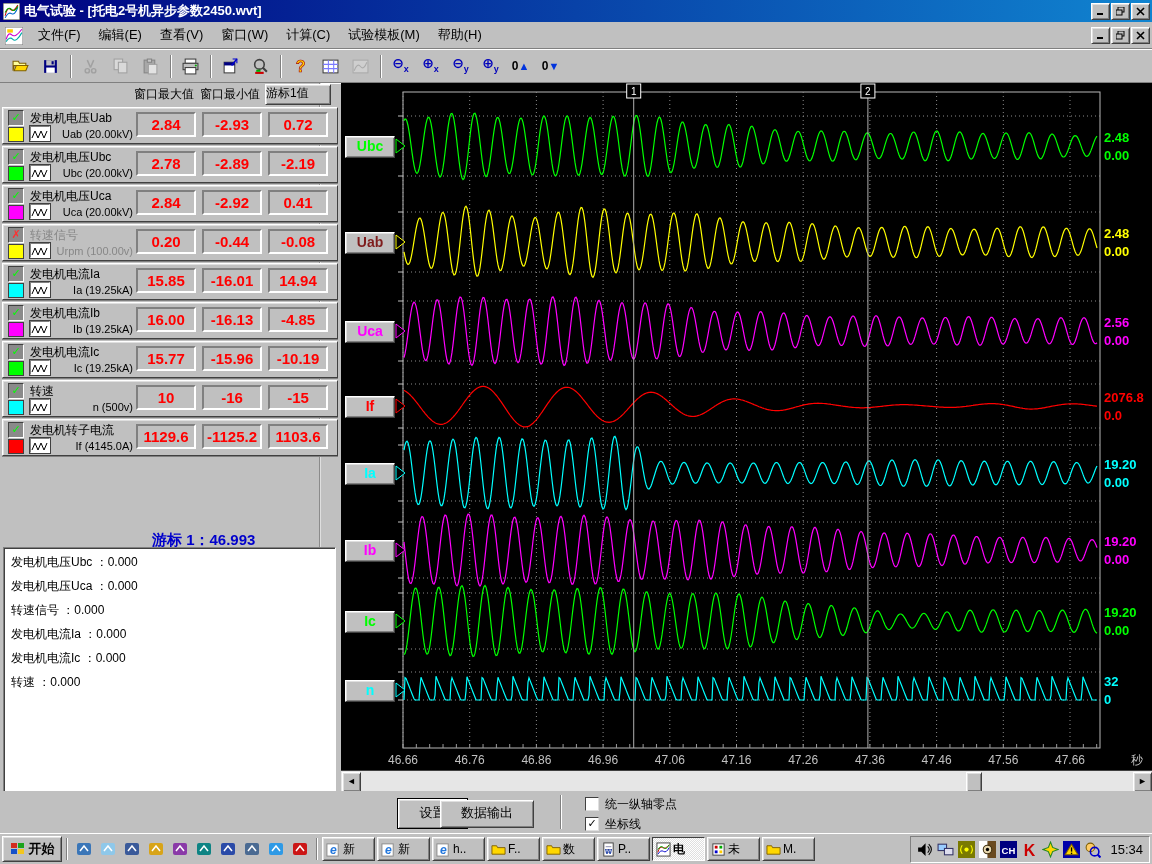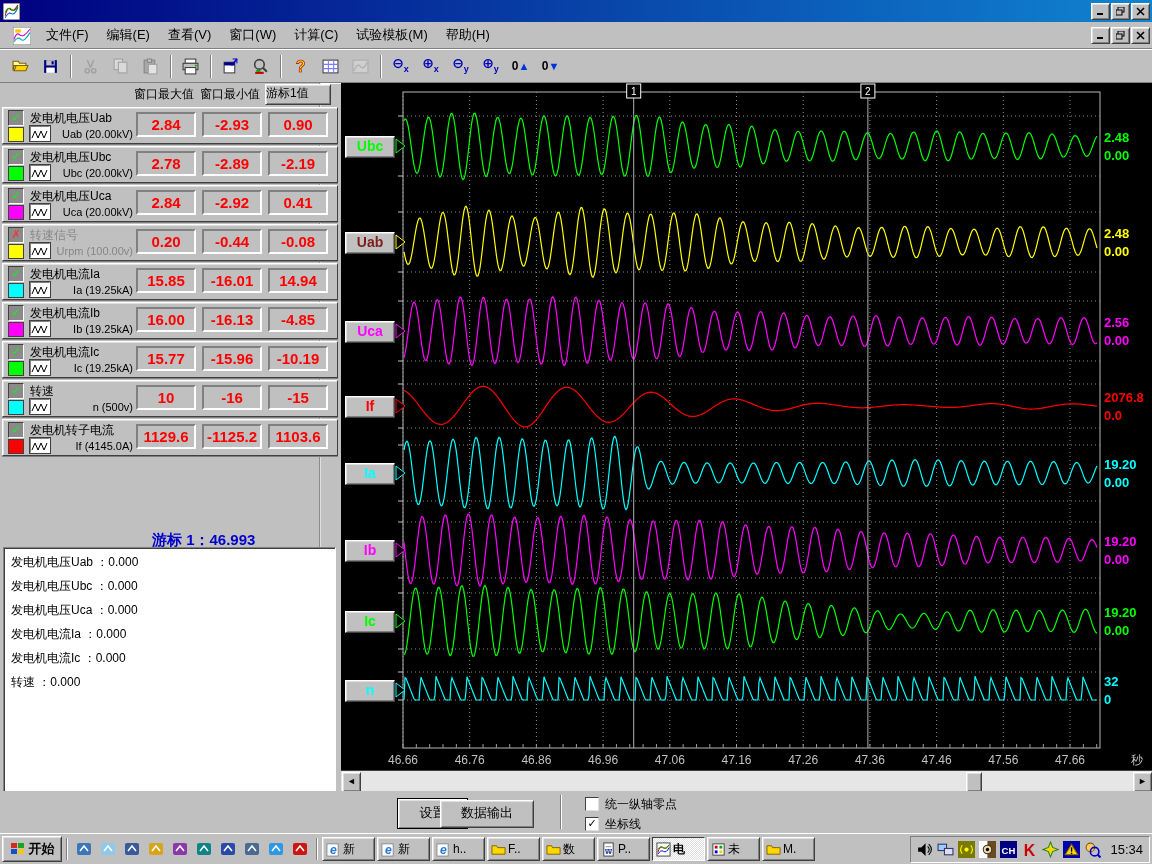--- a/index.html
+++ b/index.html
@@ -11,21 +11,21 @@
   .titlebar{position:absolute;left:0;top:0;width:1152px;height:22px;
     background:linear-gradient(90deg,#000080,#1084d0);display:flex;align-items:center;
     color:#fff;font-weight:bold;font-size:13px;padding-left:3px;box-sizing:border-box;}
   .titlebar .app-icon{width:17px;height:16px;margin-right:4px;flex:none;}
   .wc-group{margin-left:auto;display:flex;margin-right:2px;}
   .wc{width:17px;height:15px;background:#c0c0c0;border:1px solid;border-color:#fff #404040 #404040 #fff;
     box-shadow:inset 1px 1px 0 #dfdfdf,inset -1px -1px 0 #808080;margin-left:1px;
     display:flex;align-items:center;justify-content:center;}
   .menubar{position:absolute;left:0;top:22px;width:1152px;height:27px;background:#c0c0c0;
     display:flex;align-items:center;font-size:13px;color:#000;
-    border-bottom:1px solid #808080;box-shadow:0 1px 0 #ffffff;box-sizing:border-box;padding-left:11px;}
+    border-bottom:1px solid #808080;box-shadow:0 1px 0 #ffffff;box-sizing:border-box;padding-left:3px;}
   .menubar .doc-icon{width:18px;height:17px;margin:0 6px 0 2px;flex:none;}
   .menu-item{padding:4px 9px;white-space:nowrap;}
   .toolbar{position:absolute;left:0;top:50px;width:1152px;height:33px;display:flex;align-items:center;
     padding-left:6px;box-sizing:border-box;border-bottom:1px solid #808080;box-shadow:0 1px 0 #ffffff;}
   .tb-btn{width:27px;height:25px;background:#c0c0c0;display:flex;align-items:center;justify-content:center;
     border:1px solid #c0c0c0;margin-right:1px;}
   .tb-btn svg{width:17px;height:17px;}
   .tb-btn.disabled{opacity:.55;filter:grayscale(1);}
   .tb-sep{width:0;height:23px;border-left:1px solid #808080;border-right:1px solid #ffffff;margin:0 4px;}
   .zoom-glyph{color:#0000bb;font-weight:bold;font-size:14px;line-height:14px;}
@@ -124,20 +124,21 @@
 
 <div class="titlebar">
   <span class="app-icon">
     <svg viewBox="0 0 16 16">
         <rect width="16" height="16" fill="#fff" stroke="#404040"></rect>
         <path d="M2 12 q2 -9 5 -6 t7 -4" fill="none" stroke="#cc0000"></path>
         <path d="M2 14 q3 -6 6 -4 t6 -6" fill="none" stroke="#0066cc"></path>
         <path d="M2 9 q3 -6 6 -3 t6 -3" fill="none" stroke="#00aa00"></path>
       </svg>
   </span>
+  <span>电气试验 - [托电2号机异步参数2450.wvt]</span>
   <span class="wc-group">
     <span class="wc">
         <svg width="9" height="9">
           <rect x="1" y="6" width="6" height="2" fill="#000"></rect>
         </svg>
       </span>
     <span class="wc">
         <svg width="9" height="9">
           <rect x="2" y="0" width="6" height="5" fill="none" stroke="#000"></rect>
           <rect x="0" y="3" width="6" height="5" fill="#c0c0c0" stroke="#000"></rect>
@@ -300,21 +301,21 @@
       <div class="ch-row">
         <span class="ch-check" style="color: rgb(0, 255, 0);">✓</span>
         <span class="ch-swatch" style="background: rgb(255, 255, 0);"></span>
         <span class="ch-name">发电机电压Uab</span>
         <span class="ch-wavebtn"><svg viewBox="0 0 18 13">
             <path d="M1 10 L4 3 L7 10 L10 3 L13 10 L16 3" fill="none" stroke="#000"></path>
           </svg></span>
         <span class="ch-unit">Uab (20.00kV)</span>
         <span class="val-box v0">2.84</span>
         <span class="val-box v1">-2.93</span>
-        <span class="val-box v2">0.90</span>
+        <span class="val-box v2">0.72</span>
       </div>
       <div class="ch-row">
         <span class="ch-check" style="color: rgb(0, 255, 0);">✓</span>
         <span class="ch-swatch" style="background: rgb(0, 255, 0);"></span>
         <span class="ch-name">发电机电压Ubc</span>
         <span class="ch-wavebtn"><svg viewBox="0 0 18 13">
             <path d="M1 10 L4 3 L7 10 L10 3 L13 10 L16 3" fill="none" stroke="#000"></path>
           </svg></span>
         <span class="ch-unit">Ubc (20.00kV)</span>
         <span class="val-box v0">2.78</span>
@@ -406,23 +407,23 @@
         <span class="val-box v2">1103.6</span>
       </div>
     </div>
   <div class="cursor-info" id="cursor-info">
       <div><span>游标 1：</span><span>46.993</span></div>
       <div><span>游标 2：</span><span>47.327</span></div>
       <div><span>时间差：</span><span>0.333</span></div>
     </div>
   <div class="adjust-panel" style="top:464px;height:325px;">
     <div id="adjust-rows">
-        <div class="adjust-row"><span>发电机电压Uab</span><span> ：</span><span>0.000</span></div>
         <div class="adjust-row"><span>发电机电压Ubc</span><span> ：</span><span>0.000</span></div>
         <div class="adjust-row"><span>发电机电压Uca</span><span> ：</span><span>0.000</span></div>
+        <div class="adjust-row"><span>转速信号</span><span> ：</span><span>0.000</span></div>
         <div class="adjust-row"><span>发电机电流Ia</span><span> ：</span><span>0.000</span></div>
         <div class="adjust-row"><span>发电机电流Ic</span><span> ：</span><span>0.000</span></div>
         <div class="adjust-row"><span>转速</span><span> ：</span><span>0.000</span></div>
       </div>
   </div>
 </div>
 
 <div class="plot-region" id="plot-region">
   <svg id="plot-svg" width="811" height="687">
       <rect x="62" y="9" width="697" height="656" fill="none" stroke="#b8b8b8"></rect>

